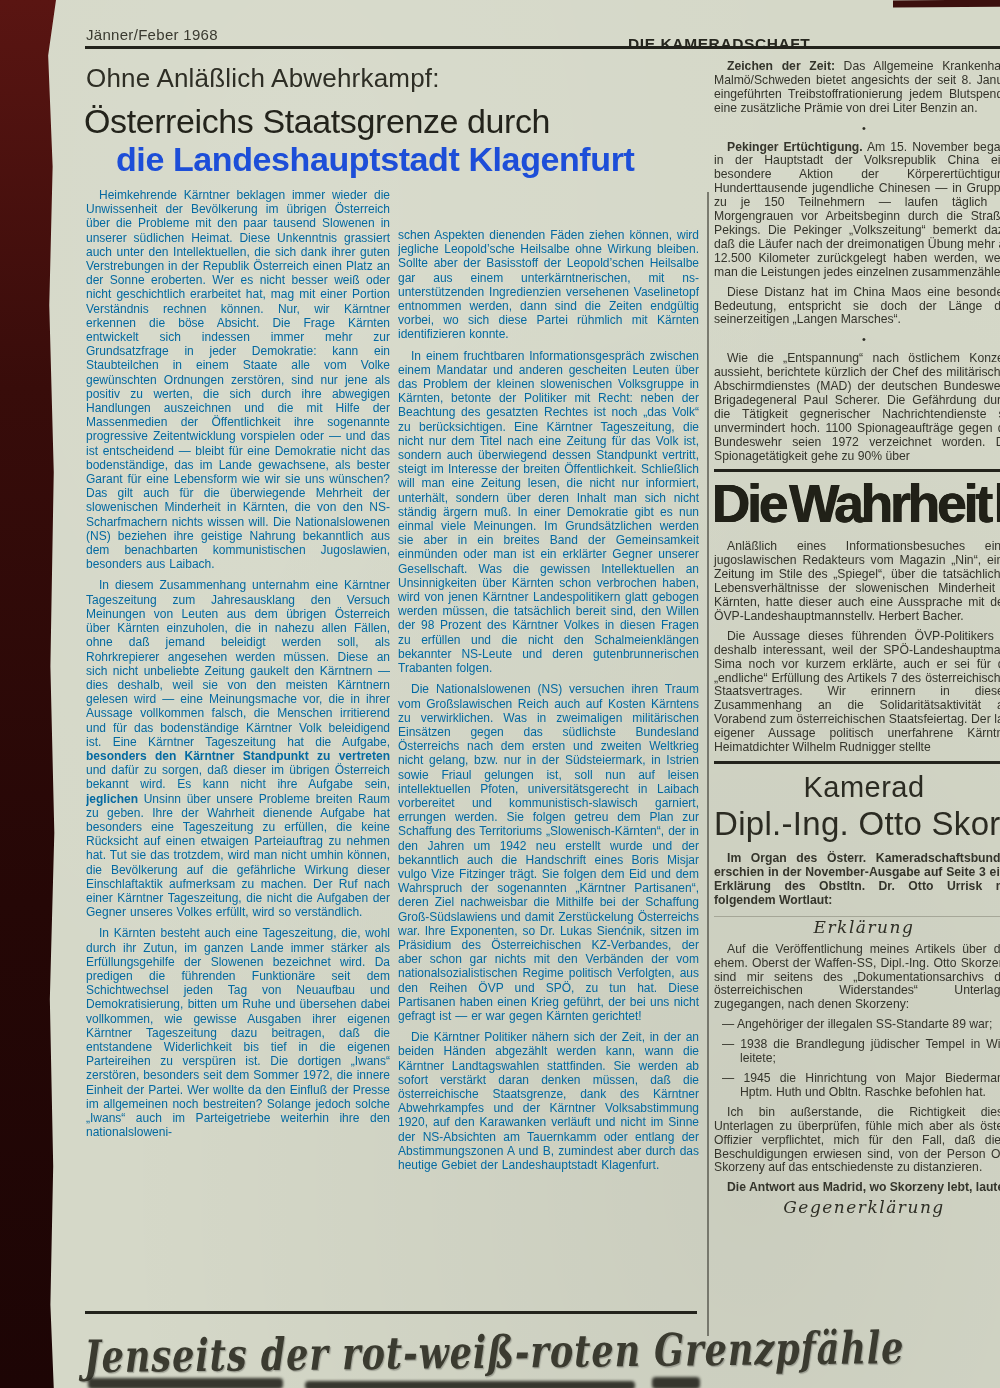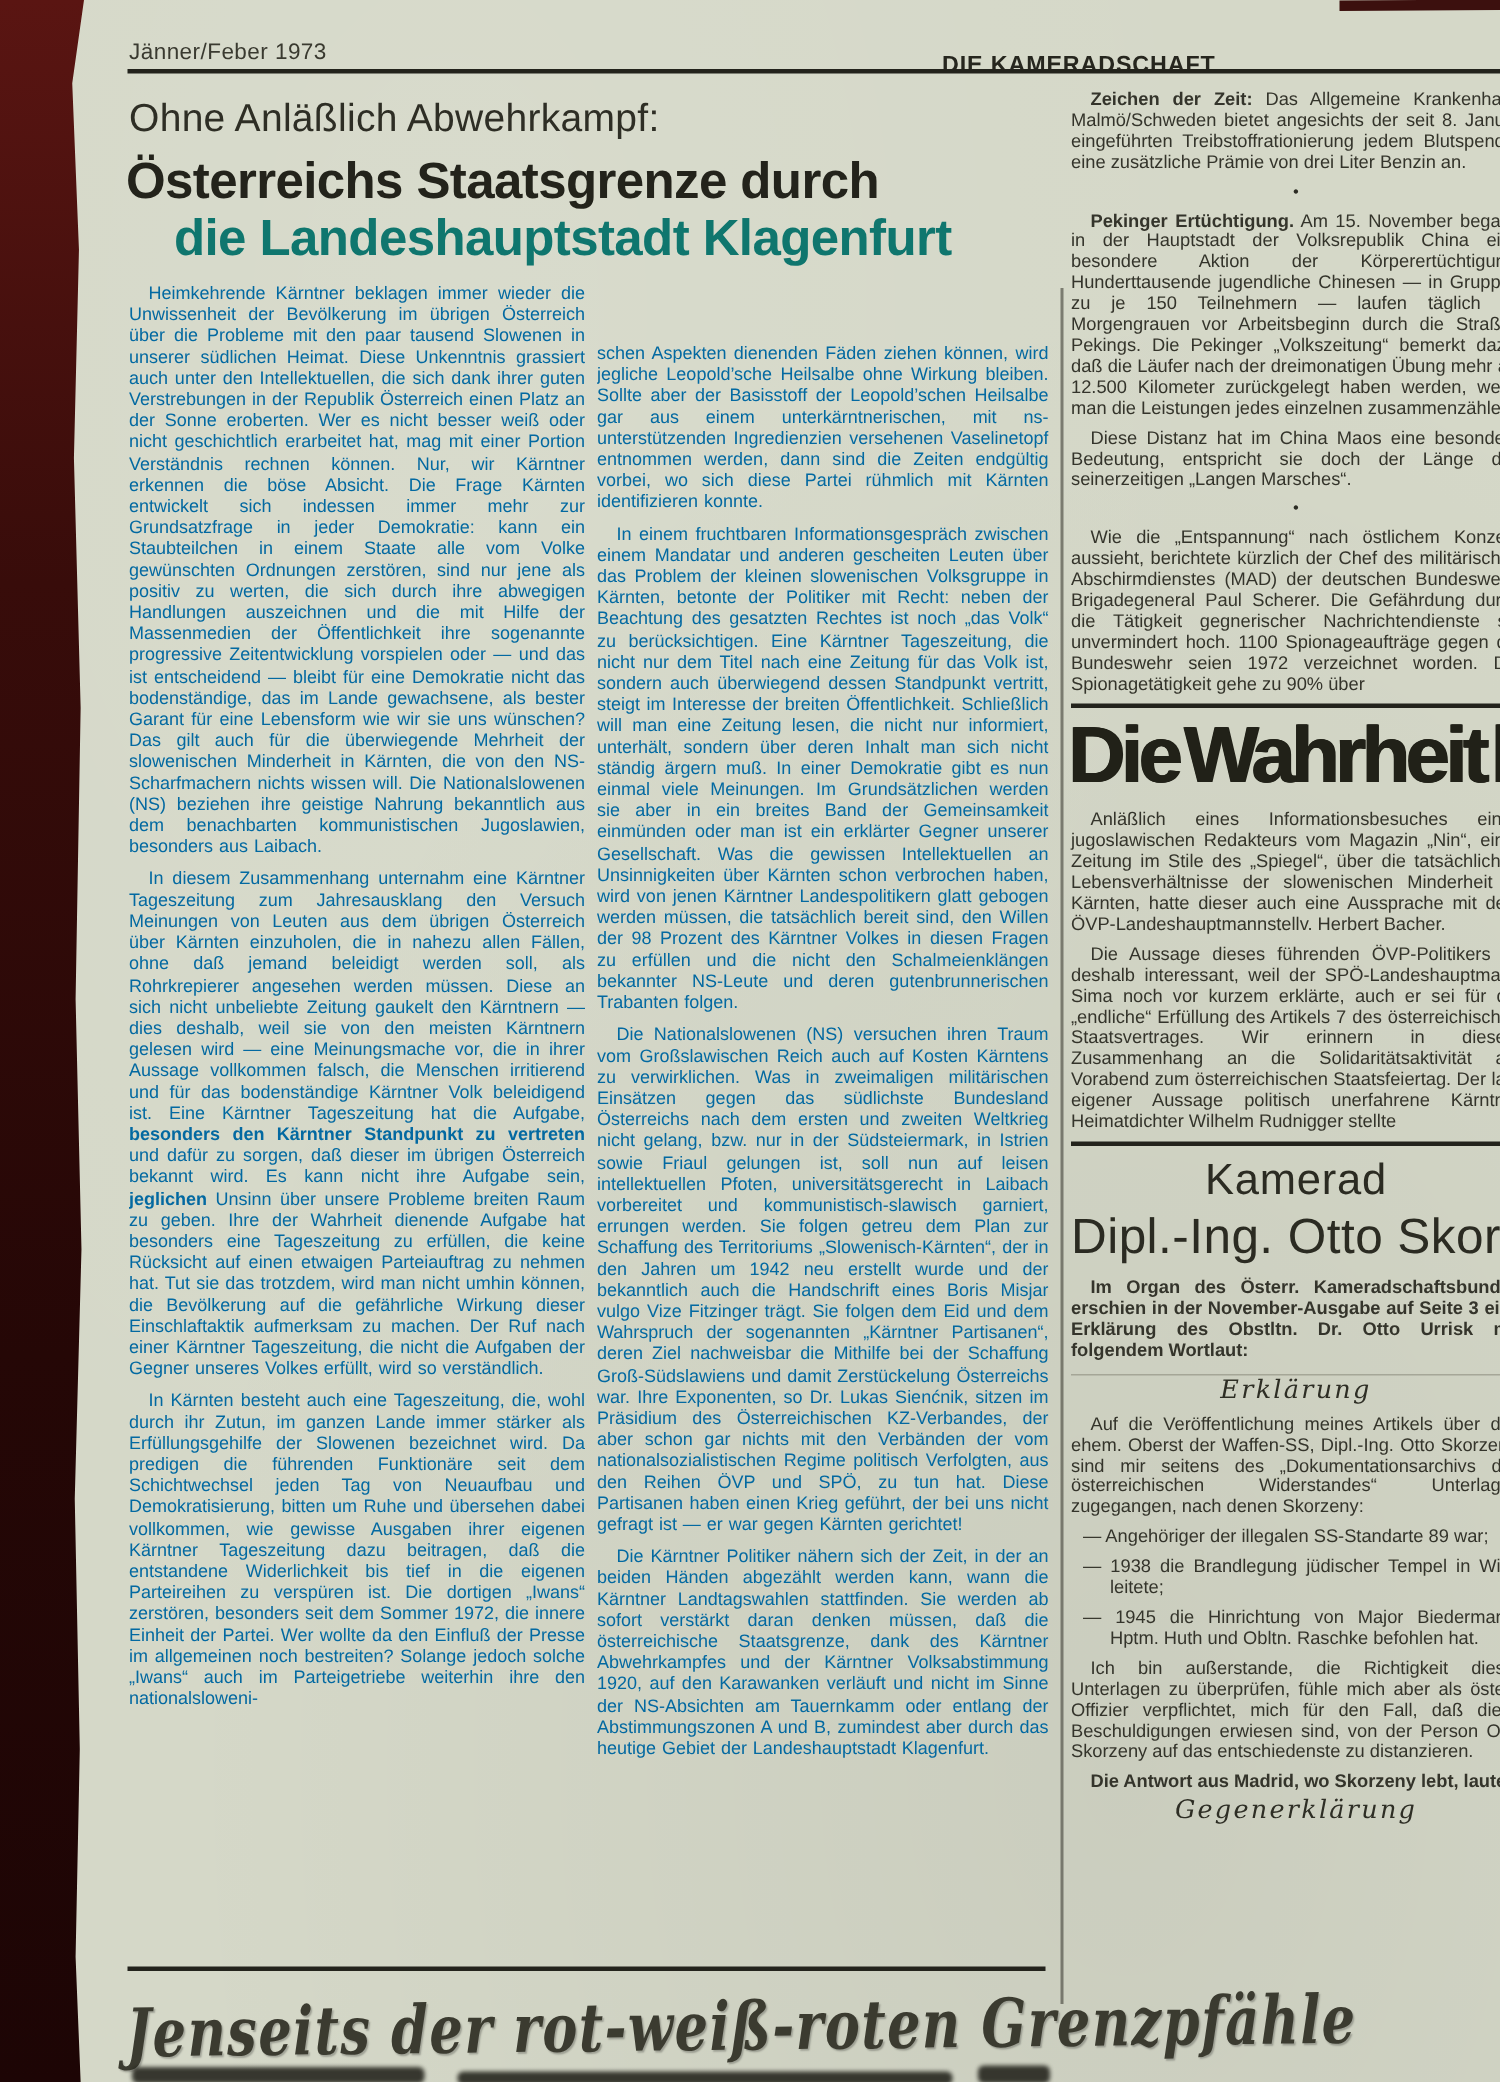--- a/index.html
+++ b/index.html
@@ -20,22 +20,22 @@
   }
   .edge-top { position:absolute; left:893px; top:0; width:110px; height:7px; background:#3c100e; transform:skewY(-0.4deg); }
 
   
   .date { position:absolute; left:86px; top:26px; font-size:15px; color:#3a3a30; letter-spacing:0.3px; }
   .masthead { position:absolute; left:628px; top:35px; font-size:15.5px; font-weight:bold; color:#26261e; letter-spacing:0.6px; }
   .header-rule { position:absolute; left:85px; top:46px; width:915px; height:3px; background:#23231c; }
 
   
   .kicker { position:absolute; left:86px; top:63px; font-size:26px; color:#2e2e25; letter-spacing:0.2px; }
-  .hl1 { position:absolute; left:84px; top:102px; font-size:34px; font-weight:bold; letter-spacing:-0.4px; color:#23231b; }
-  .hl2 { position:absolute; left:116px; top:140px; font-size:34px; font-weight:bold; letter-spacing:-0.4px; color:#0f766e; }
+  .hl1 { position:absolute; left:84px; top:102px; font-size:34px; font-weight:normal; letter-spacing:-0.4px; color:#23231b; }
+  .hl2 { position:absolute; left:116px; top:140px; font-size:34px; font-weight:bold; letter-spacing:-0.4px; color:#1d4ed8; }
 
   
   .col { position:absolute; text-align:justify; font-size:12px; line-height:14.2px; word-spacing:0.6px; color:#0369a1; }
   .col p { margin:0 0 7px 0; text-indent:13px; }
   .col p.noindent { text-indent:0;margin-top:40px; }
   .col1 { left:86px;  top:188px; width:304px; height:1122px; overflow:hidden; }
   .col2 { left:398px; top:188px; width:301px; height:1122px; overflow:hidden; }
 
   .v-divider { position:absolute; left:707px; top:192px; width:2px; height:1144px; background:#4a4a40; opacity:0.65; }
 
@@ -71,21 +71,21 @@
   .blob1 { left:88px;  top:1378px; width:195px; height:11px; }
   .blob2 { left:305px; top:1381px; width:330px; height:9px; }
   .blob3 { left:652px; top:1377px; width:48px;  height:12px; }
 </style>
 </head>
 <body>
 
 <div class="edge-strip"></div>
 <div class="edge-top"></div>
 
-<div class="date">Jänner/Feber 1973</div>
+<div class="date">Jänner/Feber 1968</div>
 <div class="masthead">DIE KAMERADSCHAFT</div>
 <div class="header-rule"></div>
 
 <div class="kicker">Ohne Anläßlich Abwehrkampf:</div>
 <div class="hl1">Österreichs Staatsgrenze durch</div>
 <div class="hl2">die Landeshauptstadt Klagenfurt</div>
 
 <div class="col col1">
     <p><span>Heimkehrende Kärntner beklagen immer wieder die Unwissenheit der Bevölkerung im übrigen Österreich über die Probleme mit den paar tausend Slowenen in unserer südlichen Heimat. Diese Unkenntnis grassiert auch unter den Intellektuellen, die sich dank ihrer guten Verstrebungen in der Republik Österreich einen Platz an der Sonne eroberten. Wer es nicht besser weiß oder nicht geschichtlich erarbeitet hat, mag mit einer Portion Verständnis rechnen können. Nur, wir Kärntner erkennen die böse Absicht. Die Frage Kärnten entwickelt sich indessen immer mehr zur Grundsatzfrage in jeder Demokratie: kann ein Staubteilchen in einem Staate alle vom Volke gewünschten Ordnungen zerstören, sind nur jene als positiv zu werten, die sich durch ihre abwegigen Handlungen auszeichnen und die mit Hilfe der Massenmedien der Öffentlichkeit ihre sogenannte progressive Zeitentwicklung vorspielen oder — und das ist entscheidend — bleibt für eine Demokratie nicht das bodenständige, das im Lande gewachsene, als bester Garant für eine Lebensform wie wir sie uns wünschen? Das gilt auch für die überwiegende Mehrheit der slowenischen Minderheit in Kärnten, die von den NS-Scharfmachern nichts wissen will. Die Nationalslowenen (NS) beziehen ihre geistige Nahrung bekanntlich aus dem benachbarten kommunistischen Jugoslawien, besonders aus Laibach.</span></p>
     <p><span>In diesem Zusammenhang unternahm eine Kärntner Tageszeitung zum Jahresausklang den Versuch Meinungen von Leuten aus dem übrigen Österreich über Kärnten einzuholen, die in nahezu allen Fällen, ohne daß jemand beleidigt werden soll, als Rohrkrepierer angesehen werden müssen. Diese an sich nicht unbeliebte Zeitung gaukelt den Kärntnern — dies deshalb, weil sie von den meisten Kärntnern gelesen wird — eine Meinungsmache vor, die in ihrer Aussage vollkommen falsch, die Menschen irritierend und für das bodenständige Kärntner Volk beleidigend ist. Eine Kärntner Tageszeitung hat die Aufgabe, </span><span class="b">besonders den Kärntner Standpunkt zu vertreten</span><span> und dafür zu sorgen, daß dieser im übrigen Österreich bekannt wird. Es kann nicht ihre Aufgabe sein, </span><span class="b">jeglichen</span><span> Unsinn über unsere Probleme breiten Raum zu geben. Ihre der Wahrheit dienende Aufgabe hat besonders eine Tageszeitung zu erfüllen, die keine Rücksicht auf einen etwaigen Parteiauftrag zu nehmen hat. Tut sie das trotzdem, wird man nicht umhin können, die Bevölkerung auf die gefährliche Wirkung dieser Einschlaftaktik aufmerksam zu machen. Der Ruf nach einer Kärntner Tageszeitung, die nicht die Aufgaben der Gegner unseres Volkes erfüllt, wird so verständlich.</span></p>

